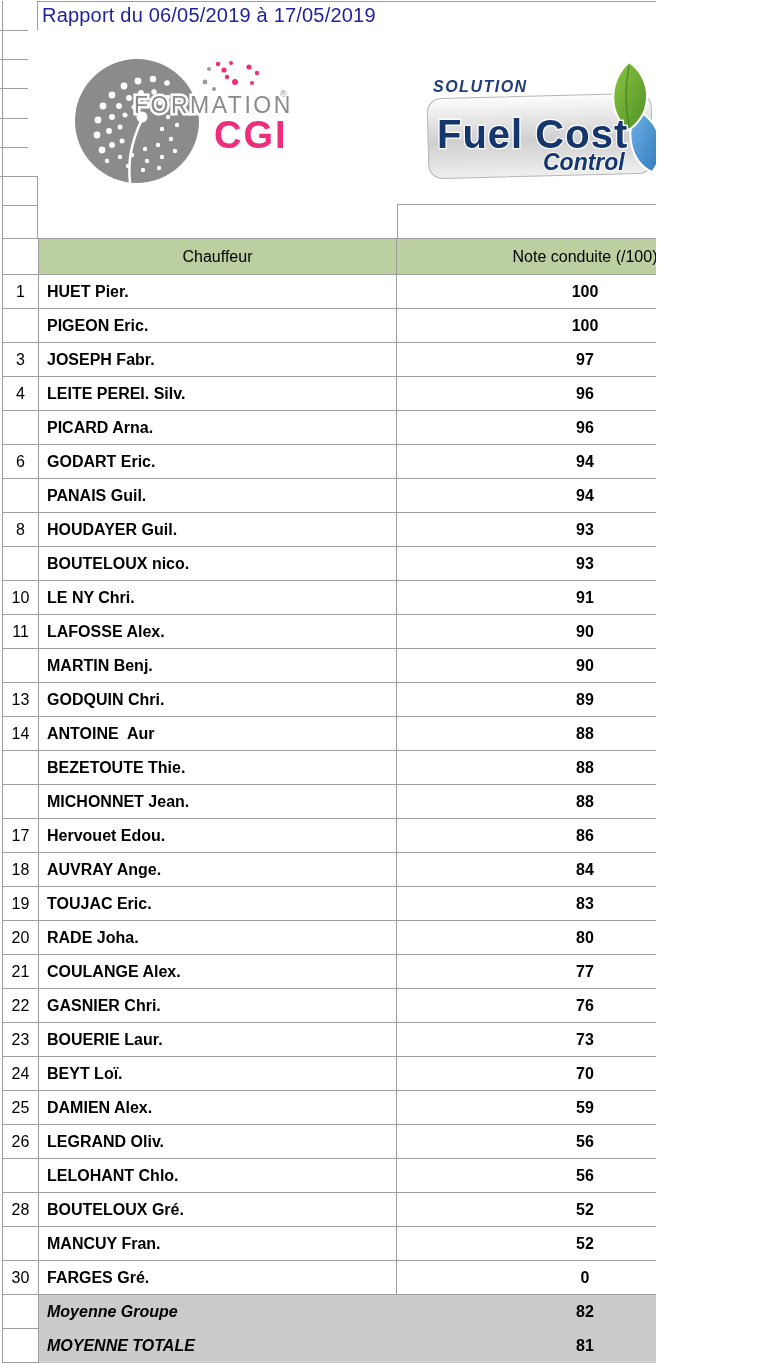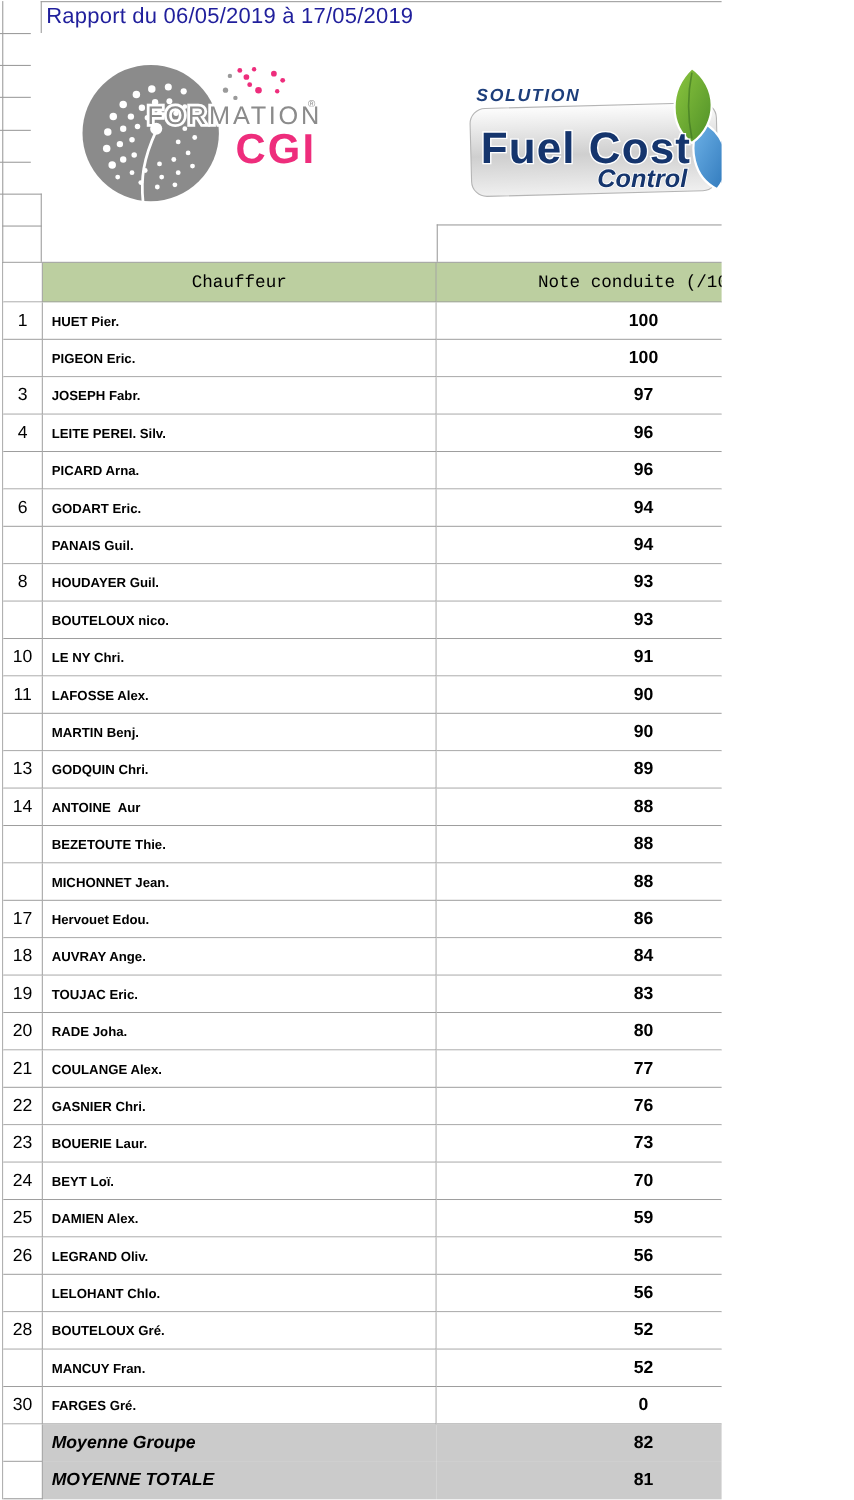--- a/index.html
+++ b/index.html
@@ -22,23 +22,23 @@
     grid-template-rows:36px; grid-auto-rows:34px;
     border-top:1px solid var(--grid, #9e9e9e);
     border-left:1px solid var(--grid, #9e9e9e);
   }
   .cell {
     box-sizing:border-box; background:#fff; display:flex; align-items:center;
     border-right:1px solid var(--grid, #9e9e9e);
     border-bottom:1px solid var(--grid, #9e9e9e);
     color:#000; overflow:hidden;
   }
-  .head { background:var(--header-green, #bccfa0); justify-content:center; font-size:16px;font-family:Liberation Mono, monospace; }
+  .head { background:var(--header-green, #bccfa0); justify-content:center; font-size:16px; }
   .rank { justify-content:center; font-size:16px; }
-  .name { font-weight:bold; font-size:12px; padding-left:8px; white-space:pre; }
+  .name { font-weight:bold; font-size:16px; padding-left:8px; white-space:pre; }
   .score { font-weight:bold; font-size:16px; justify-content:center; }
   .sum-label {
     background:var(--summary-gray, #cbcbcb); font-weight:bold; font-size:16px; padding-left:8px;
     border-right-color:transparent; border-bottom-color:transparent;font-style:italic;
   }
   .sum-value {
     background:var(--summary-gray, #cbcbcb); font-weight:bold; font-size:16px; justify-content:center;
     border-bottom-color:transparent;
   }
 </style>

